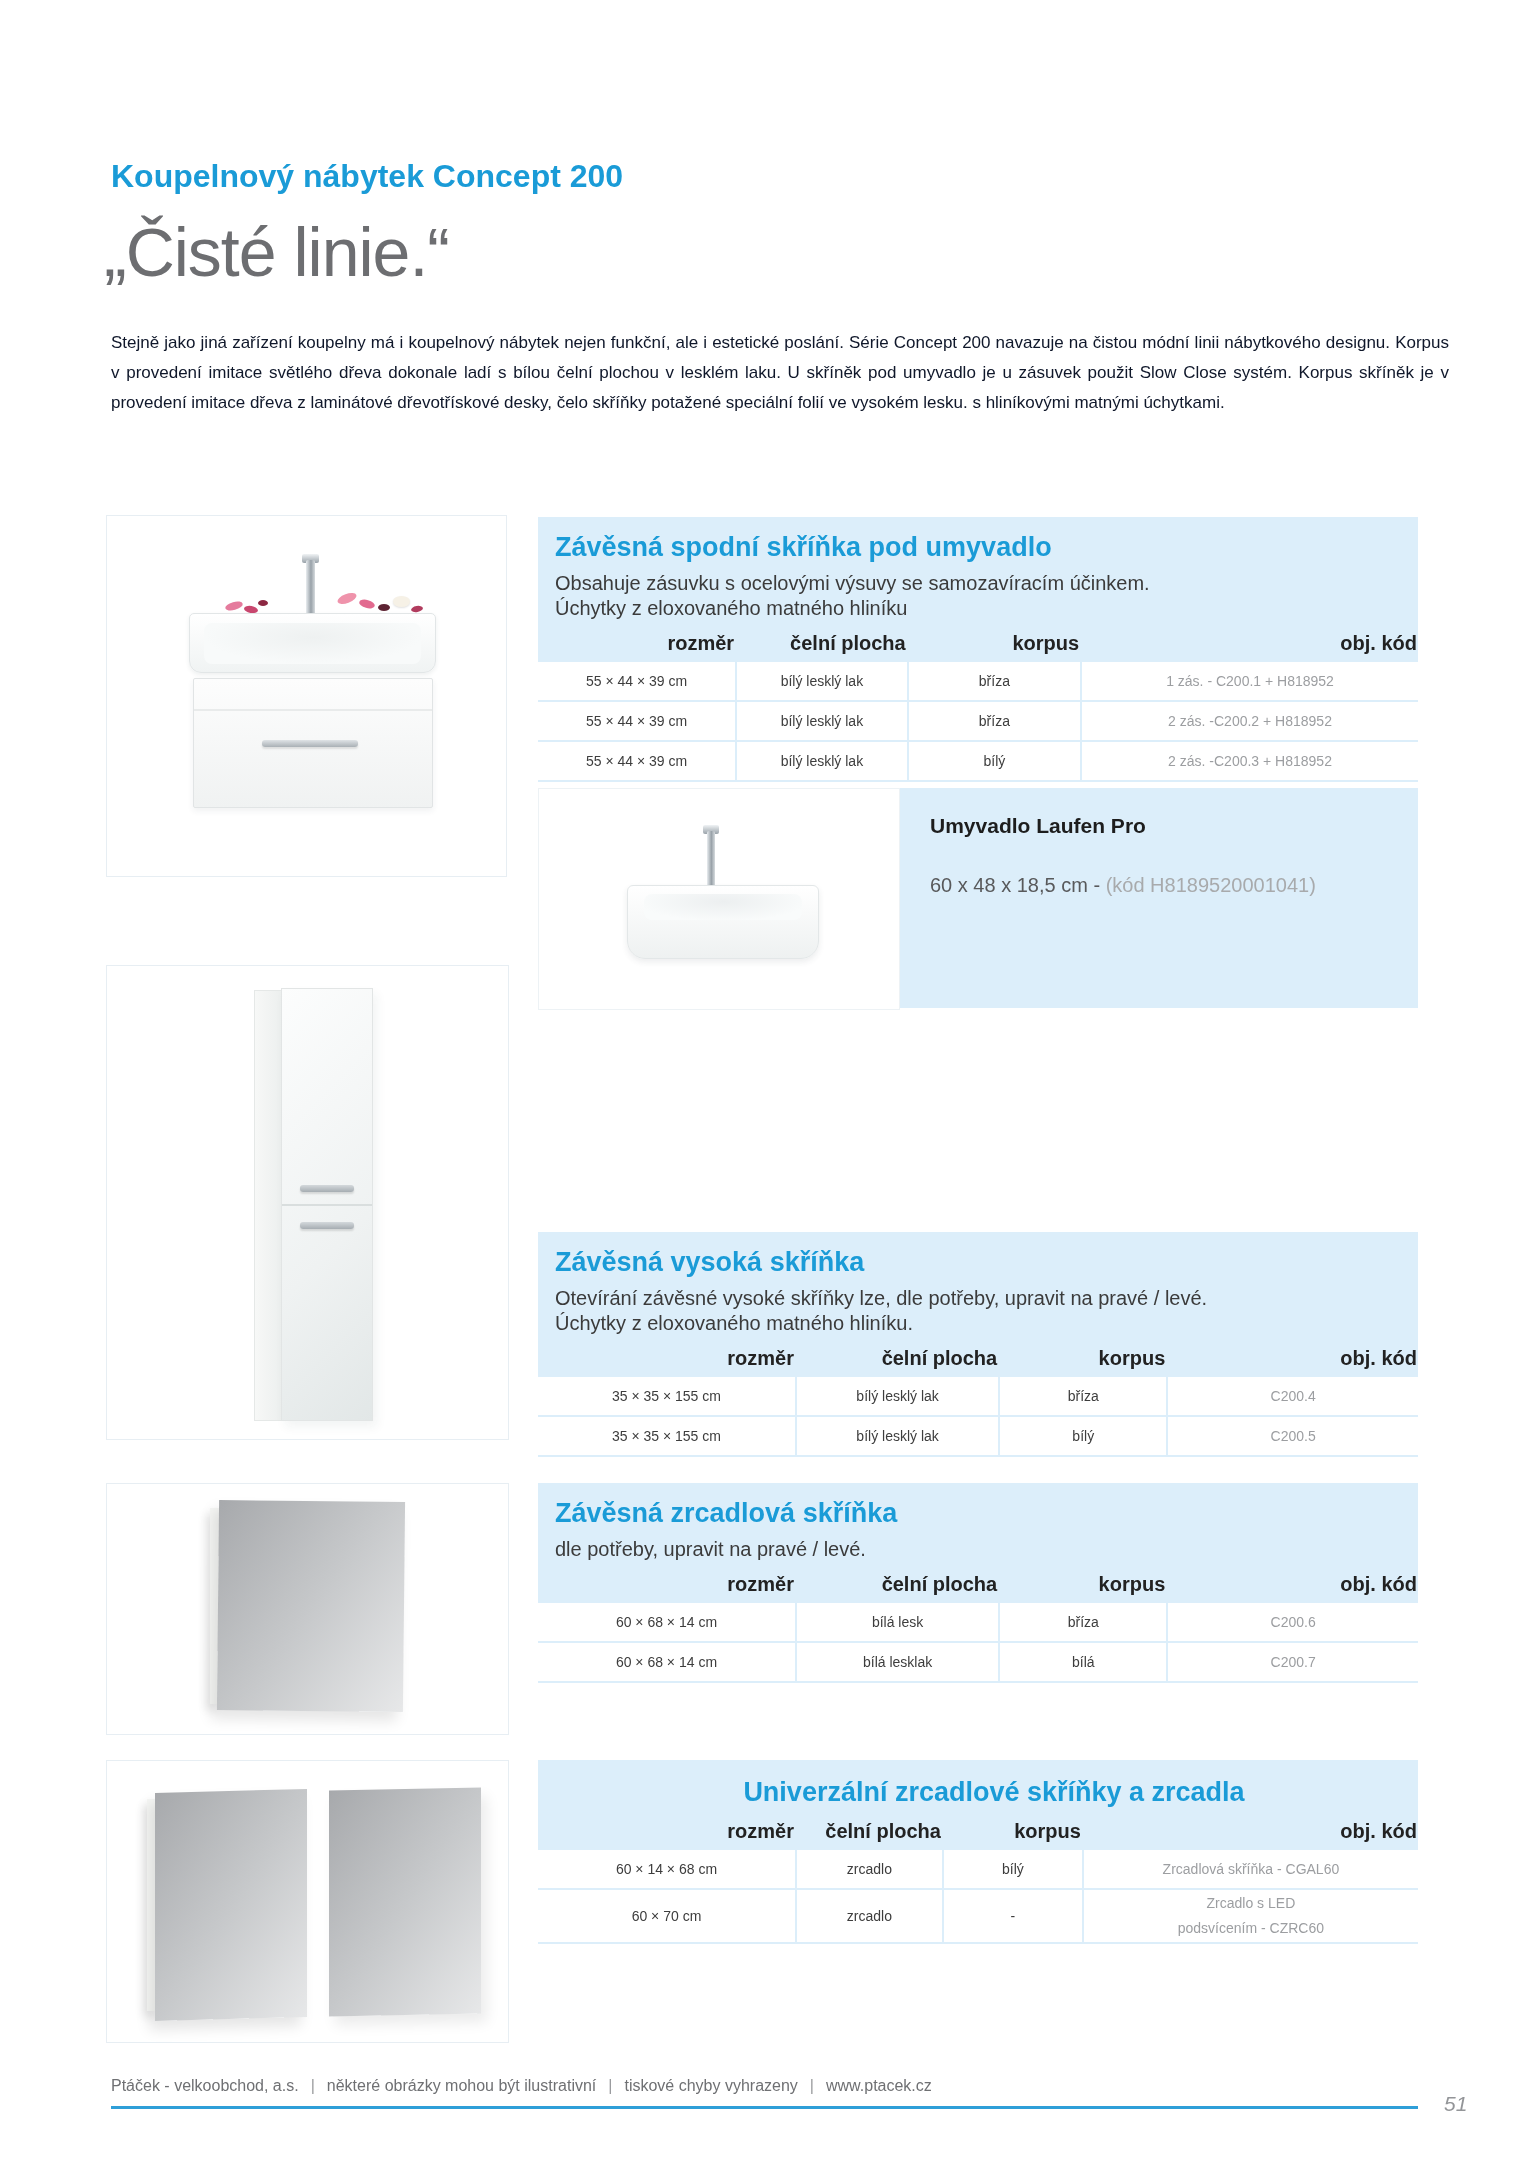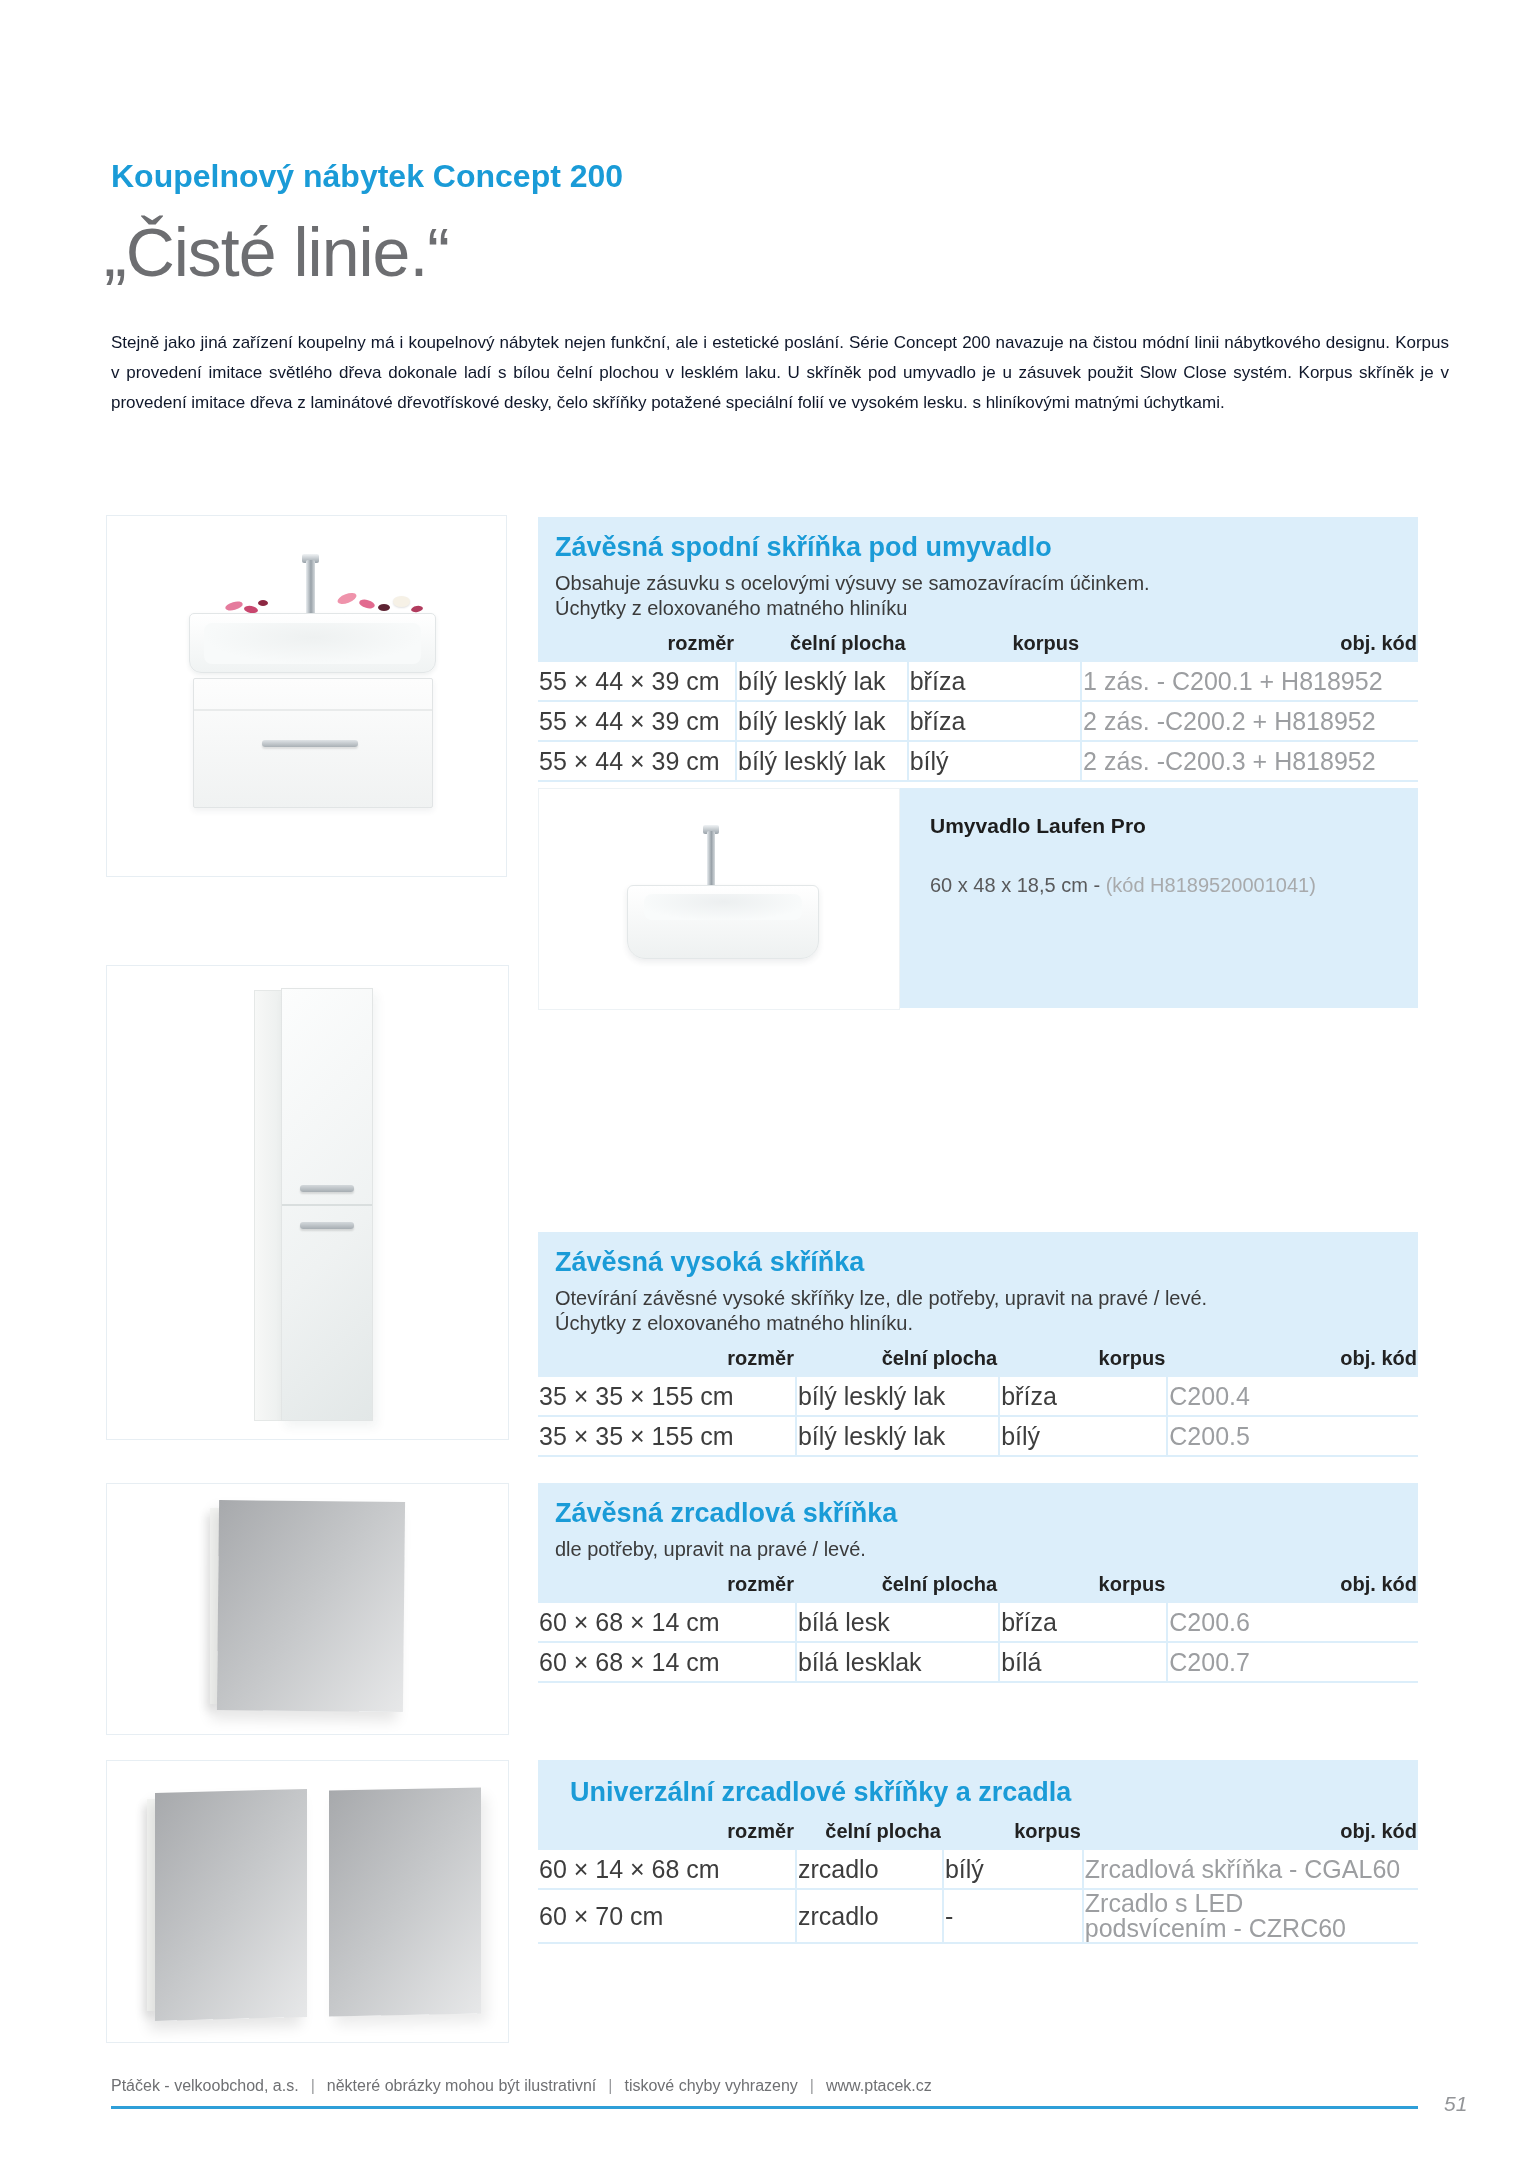--- a/index.html
+++ b/index.html
@@ -54,27 +54,27 @@
   #box4 .mirror.left  { left:48px; top:30px; width:152px; height:228px; transform:skewY(-1.6deg); }
   #box4 .mirror.right { left:222px; top:28px; width:152px; height:226px; transform:skewY(-1.2deg); box-shadow:6px 9px 14px rgba(0,0,0,.08); }
 
   
   .panel { position:absolute; left:538px; width:880px; background:#dceefa; }
   #panel1 { top:517px; }
   #panel2 { top:1232px; }
   #panel3 { top:1483px; }
   #panel4 { top:1760px; }
   .panel .heading { padding:14px 0 0 17px; font-size:27px; line-height:33px; font-weight:bold; color:#1a9bd7; }
-  #panel4 .heading { padding-left:32px; padding-top:16px; }
+  #panel4 .heading { padding-left:32px; padding-top:16px;text-align:center; }
   .panel .desc { padding:7px 0 0 17px; }
   .panel .desc p { margin:0; font-size:20px; line-height:25px; color:#3b3b3b; }
 
   table.spec { width:100%; border-collapse:separate; border-spacing:0 2px; margin-top:4px; table-layout:fixed; }
   .spec th { font-size:20px; font-weight:bold; color:#222; height:31px; text-align:right; vertical-align:middle; white-space:nowrap; }
-  .spec td { background:#fff; font-size:25px; color:#3d3d3d; height:36px; vertical-align:middle; }
+  .spec td { background:#fff; font-size:14px; color:#3d3d3d; height:36px; text-align:center; vertical-align:middle; }
   .spec td + td { border-left:2px solid #dceefa; }
   .spec td.code { color:#9c9ea1; white-space:pre-line; line-height:25px; }
 
   
   #umyvadlo-photo { left:538px; top:788px; width:360px; height:220px; border-color:#edf2f5; }
   #umyvadlo-panel { position:absolute; left:900px; top:788px; width:518px; height:220px; background:#dceefa; }
   .um-title { padding:26px 0 0 30px; font-size:21px; font-weight:bold; color:#1d1d1d; }
   .um-dims  { padding:36px 0 0 30px; font-size:20px; }
   .um-dims .size { color:#58595b; }
   .um-dims .code { color:#a8aaac; }

